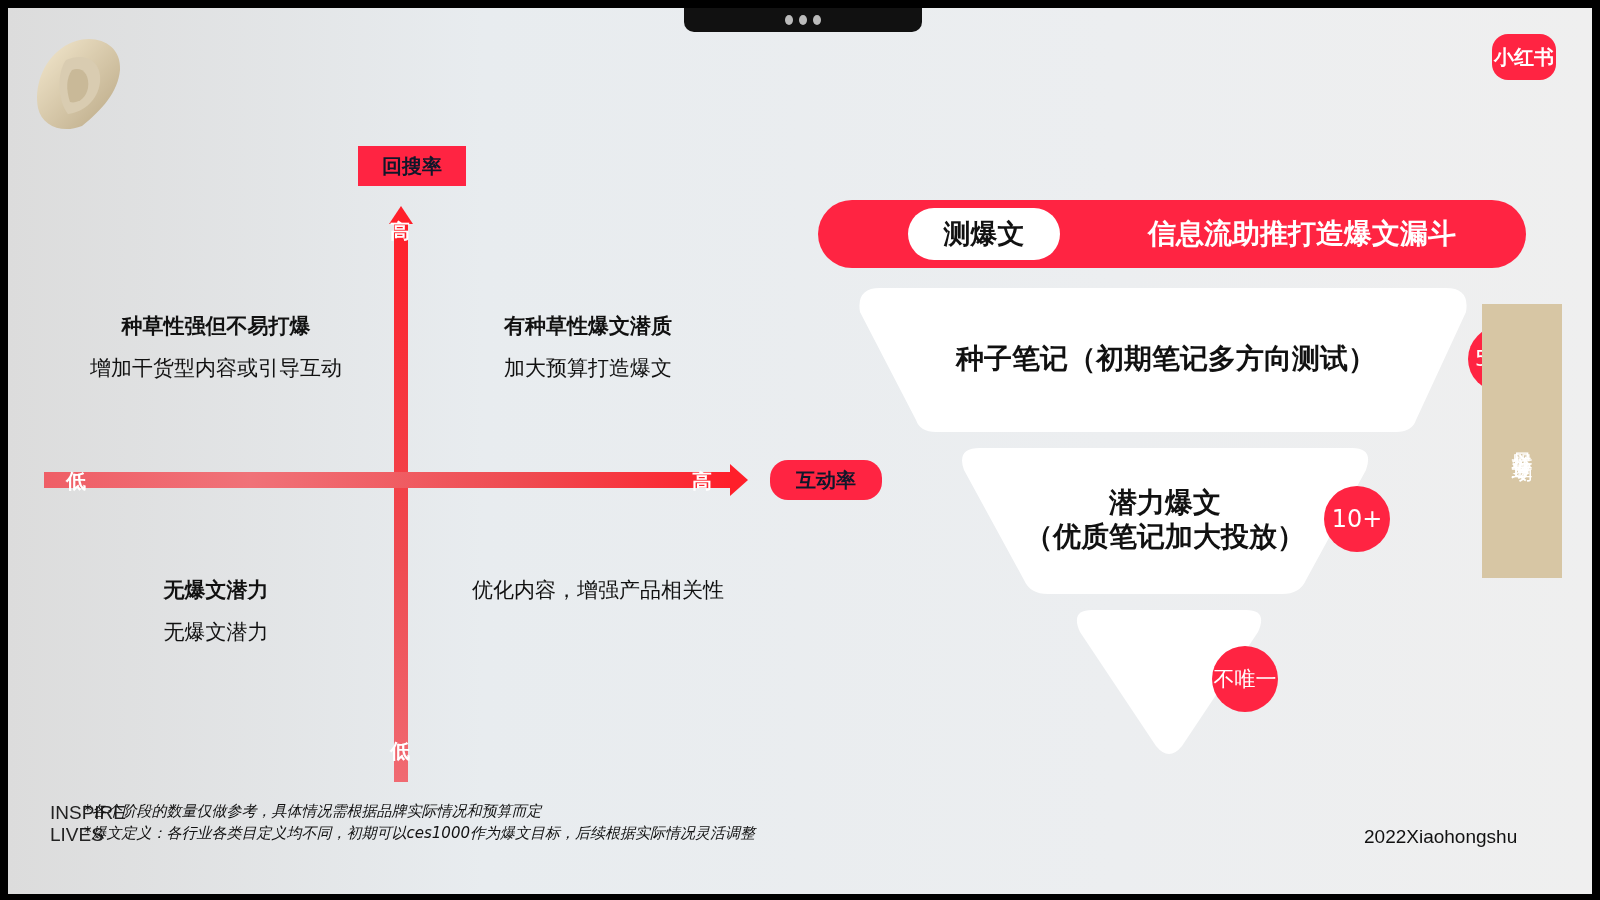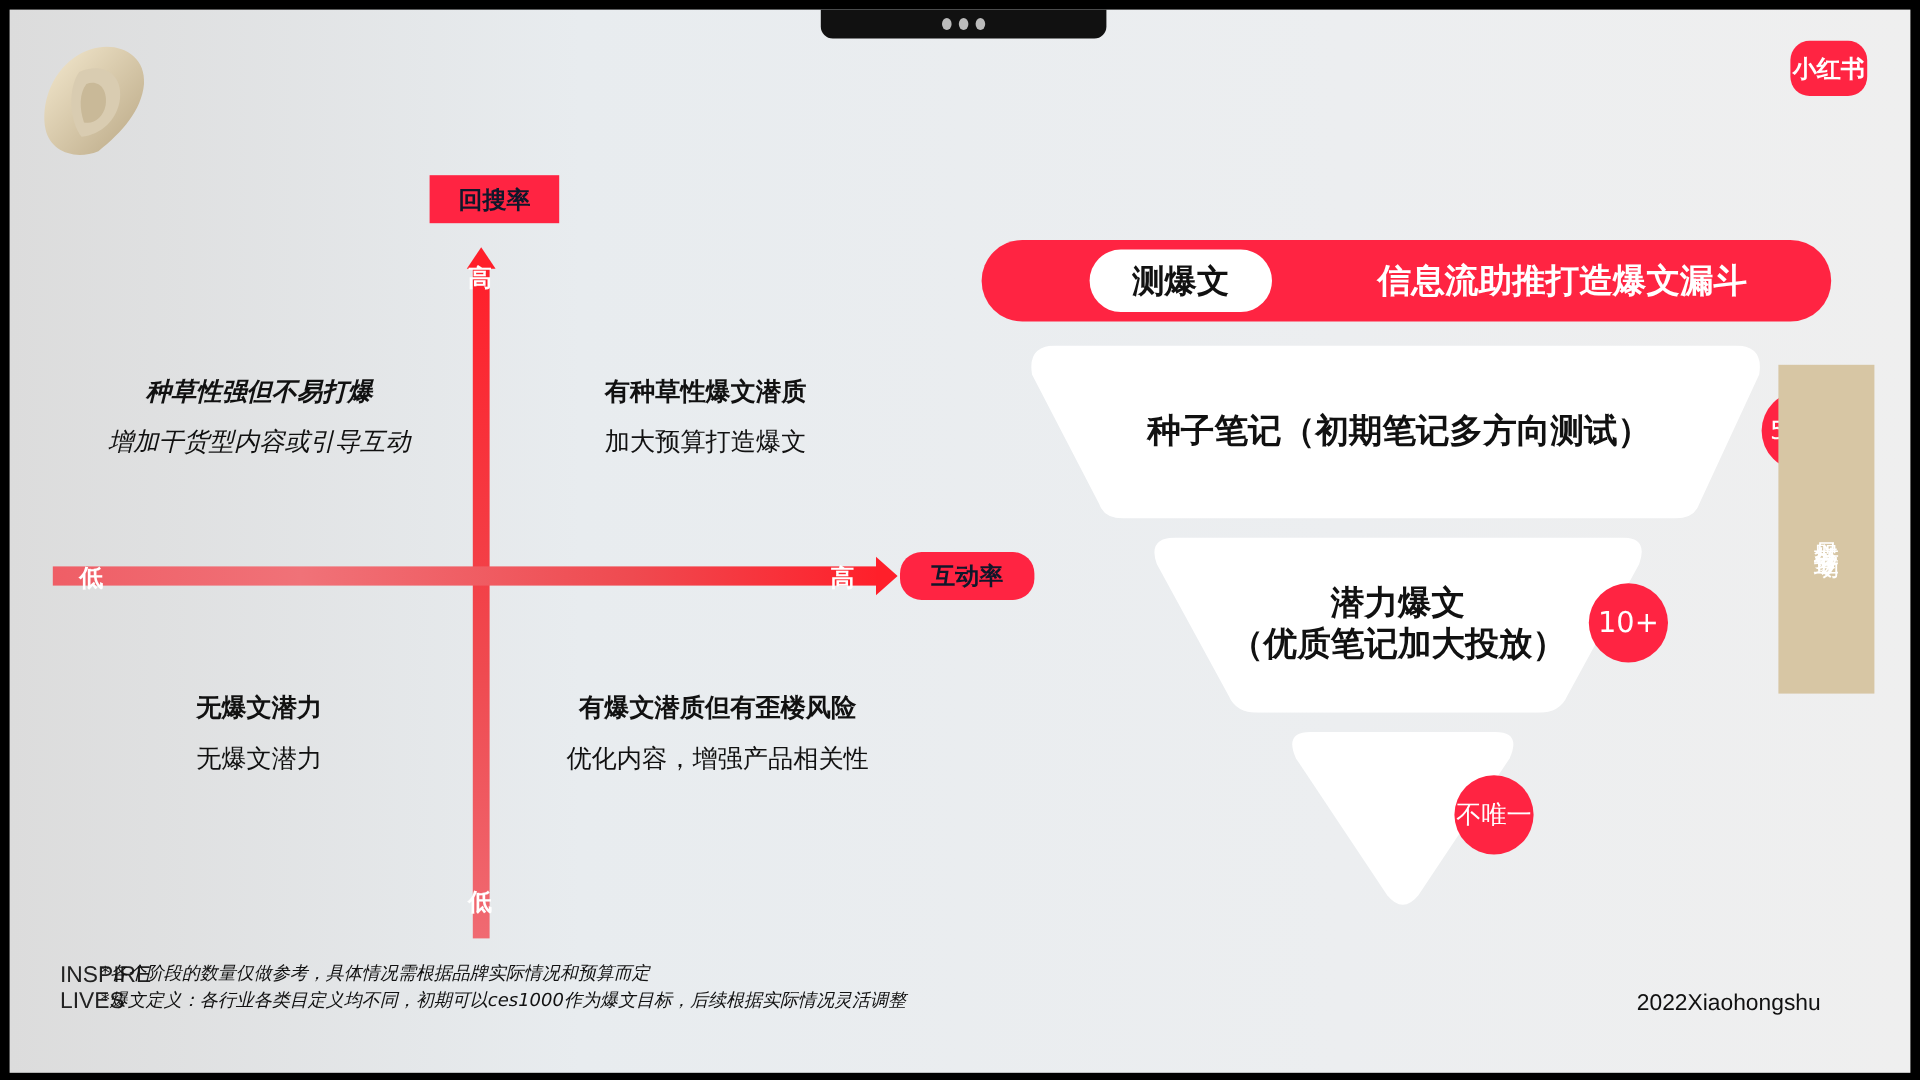--- a/index.html
+++ b/index.html
@@ -27,21 +27,21 @@
     position: absolute; left: 1484px; top: 26px; width: 64px; height: 46px;
     background: #ff2442; border-radius: 16px; color: #fff; font-weight: bold;
     font-size: 20px; display: flex; align-items: center; justify-content: center;
   }
   
   .axis-label {
     position: absolute; background: #ff2442; color: #0f172a; font-weight: bold; font-size: 20px;
     display: flex; align-items: center; justify-content: center;
   }
   .y-axis-label { left: 350px; top: 138px; width: 108px; height: 40px; }
-  .x-axis-label { left: 742px; top: 452px; width: 112px; height: 40px; border-radius: 18px; }
+  .x-axis-label { left: 762px; top: 452px; width: 112px; height: 40px; border-radius: 18px; }
   .v-axis {
     position: absolute; left: 386px; top: 214px; width: 14px; height: 560px;
     background: linear-gradient(180deg, #ff1f2a 0%, #ef4a50 60%, #f06a72 100%);
   }
   .v-arrow {
     position: absolute; left: 381px; top: 198px; width: 0; height: 0;
     border-left: 12px solid transparent; border-right: 12px solid transparent;
     border-bottom: 18px solid #ff1f2a;
   }
   .h-axis {
@@ -133,34 +133,33 @@
   <div class="v-axis"></div>
   <div class="axis-tick" style="left:382px;top:210px;">高</div>
   <div class="axis-tick" style="left:382px;top:730px;">低</div>
 
   <div class="h-axis"></div>
   <div class="h-arrow"></div>
   <div class="axis-tick" style="left:58px;top:460px;">低</div>
   <div class="axis-tick" style="left:684px;top:460px;">高</div>
   <div class="axis-label x-axis-label">互动率</div>
 
-  <div class="quad" style="left:58px;top:304px;width:300px;font-style:italic;">
+  <div class="quad" style="left:58px;top:304px;width:300px;">
     <div class="q-title">种草性强但不易打爆</div>
     <div class="q-desc">增加干货型内容或引导互动</div>
   </div>
   <div class="quad" style="left:440px;top:304px;width:280px;">
     <div class="q-title">有种草性爆文潜质</div>
     <div class="q-desc">加大预算打造爆文</div>
   </div>
   <div class="quad" style="left:98px;top:568px;width:220px;">
     <div class="q-title">无爆文潜力</div>
     <div class="q-desc">无爆文潜力</div>
   </div>
   <div class="quad" style="left:440px;top:568px;width:300px;">
-    <div class="q-title">有爆文潜质但有歪楼风险</div>
     <div class="q-desc">优化内容，增强产品相关性</div>
   </div>
 
   <div class="funnel-header">
     <div class="funnel-tag">测爆文</div>
     <div class="funnel-title">信息流助推打造爆文漏斗</div>
   </div>
 
   <div class="funnel-layer" style="left:848px;top:280px;width:620px;height:144px;">
     <svg width="620" height="144" viewBox="0 0 620 144">

